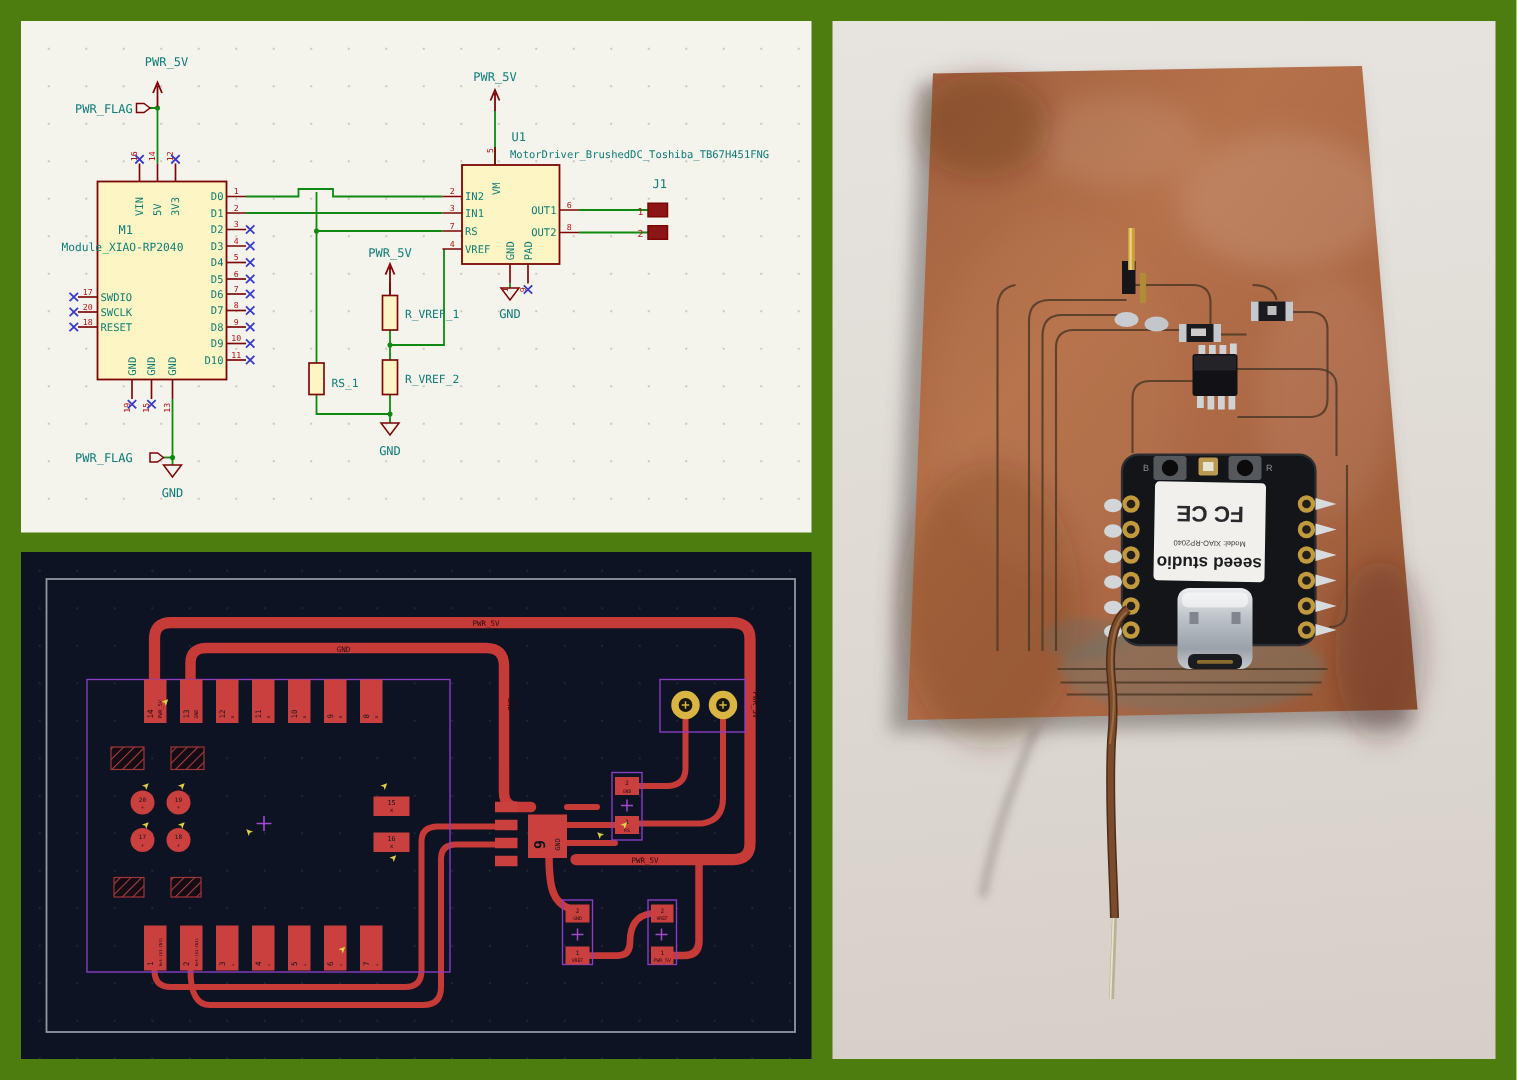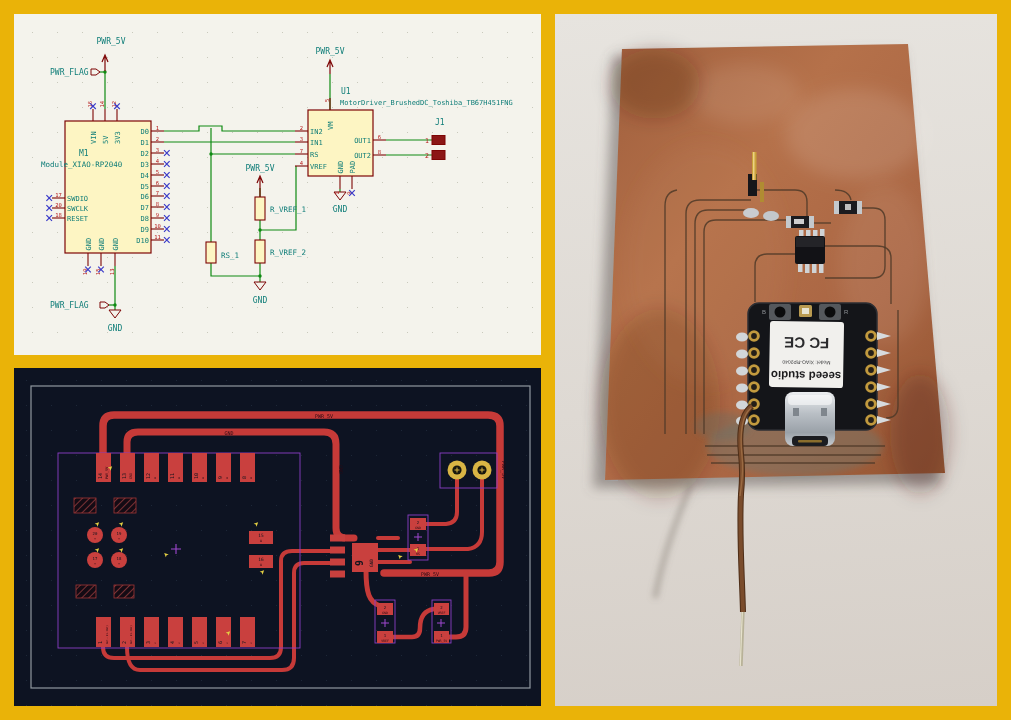--- a/index.html
+++ b/index.html
@@ -1,16 +1,16 @@
 <!DOCTYPE html>
 <html><head>
 <meta charset="utf-8">
 <style>
   html,body{margin:0;padding:0;background:#ffffff;}
-  .page{position:relative;width:1011px;height:720px;background:#eab308;overflow:hidden;
+  .page{position:relative;width:1011px;height:720px;background:#4d7c0f;overflow:hidden;
         font-family:"DejaVu Sans Mono",monospace;}
   .panel{position:absolute;overflow:hidden;}
   .panel-schematic{left:14px;top:14px;width:527px;height:341px;background-color:#f4f3ec;
      background-image:radial-gradient(circle,#c9c9bc 0.8px,transparent 1px);
      background-size:25px 25px;background-position:6px 6px;}
   .panel-pcb{left:14px;top:368px;width:527px;height:338px;background-color:#0d1322;
      background-image:radial-gradient(circle,#1d2738 0.7px,transparent 0.9px);
      background-size:25px 25px;}
   .panel-photo{left:555px;top:14px;width:442px;height:692px;
      background:linear-gradient(175deg,#e7e4df 0%,#ded9d3 55%,#d6cfc8 100%);}

